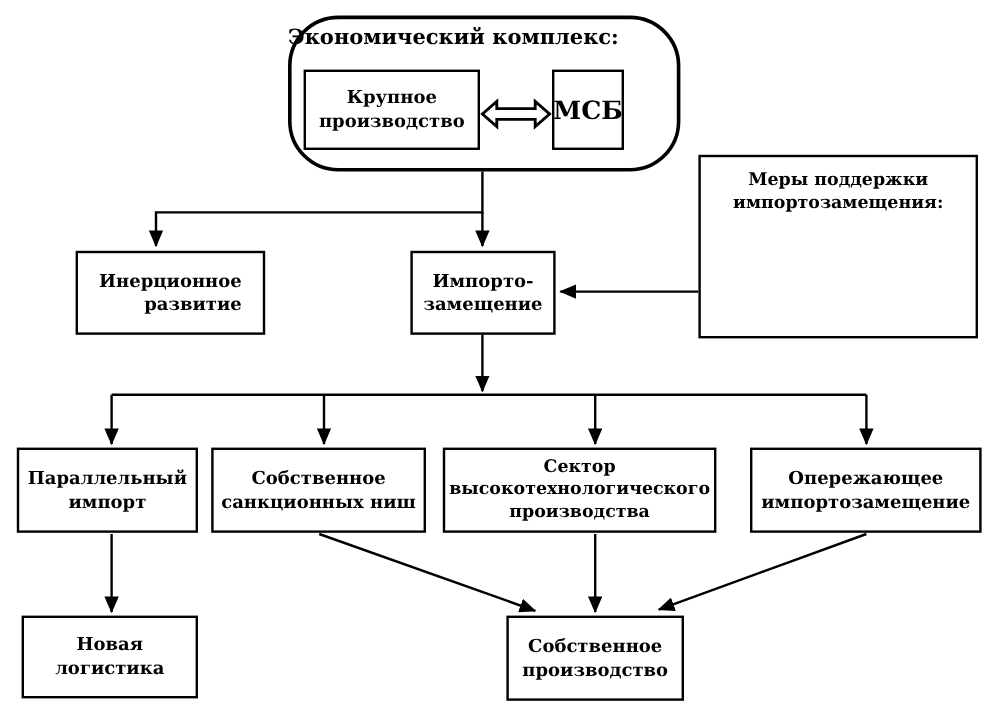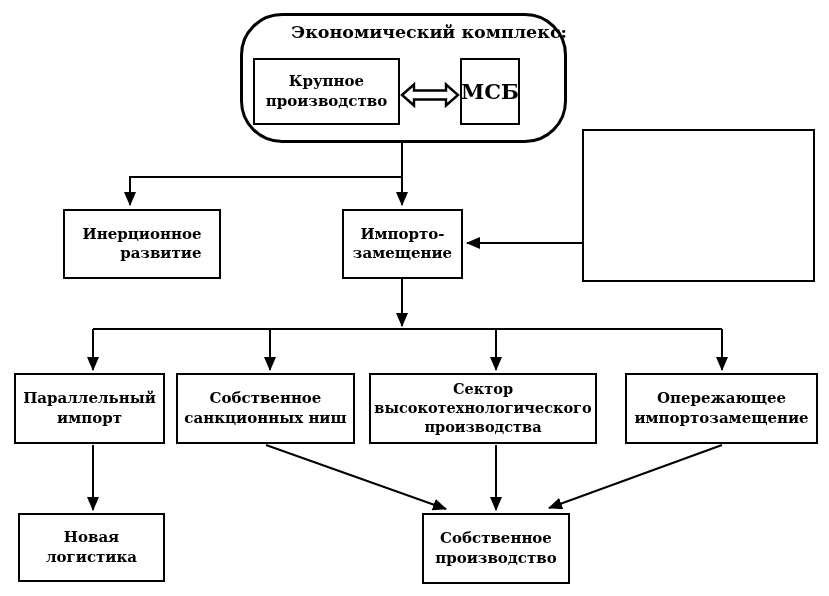--- a/index.html
+++ b/index.html
@@ -39,21 +39,21 @@
     width: 327px; height: 130px;
     border: 3px solid #000000;
     border-radius: 42px;
     background: #ffffff;
     z-index: 1;
   }
   .group-title {
     position: absolute;
     left: 240px; top: 22px;
     width: 327px;
-    text-align: right;
+    text-align: left;
     font-weight: bold;
     font-size: 17.5px;
     z-index: 2;
   }
   .node-krupnoe  { left: 253px; top: 58px;  width: 147px; height: 67px; }
   .node-msb      { left: 460px; top: 58px;  width: 60px;  height: 67px; font-size: 21px; }
   .node-inert    { left: 63px;  top: 209px; width: 158px; height: 70px; text-align: right; }
   .node-importo  { left: 342px; top: 209px; width: 121px; height: 70px; }
   .node-parallel { left: 14px;  top: 373px; width: 151px; height: 71px; }
   .node-niches   { left: 176px; top: 373px; width: 179px; height: 71px; }
@@ -110,20 +110,22 @@
 
   <div class="node node-msb">МСБ</div>
 
   <div class="node node-inert">Инерционное
 развитие</div>
 
   <div class="node node-importo">Импорто-
 замещение</div>
 
   <div class="panel-mery">
+    <div class="panel-title">Меры поддержки
+импортозамещения:</div>
   </div>
 
   <div class="node node-parallel">Параллельный
 импорт</div>
 
   <div class="node node-niches">Собственное
 санкционных ниш</div>
 
   <div class="node node-sektor">Сектор
 высокотехнологического

